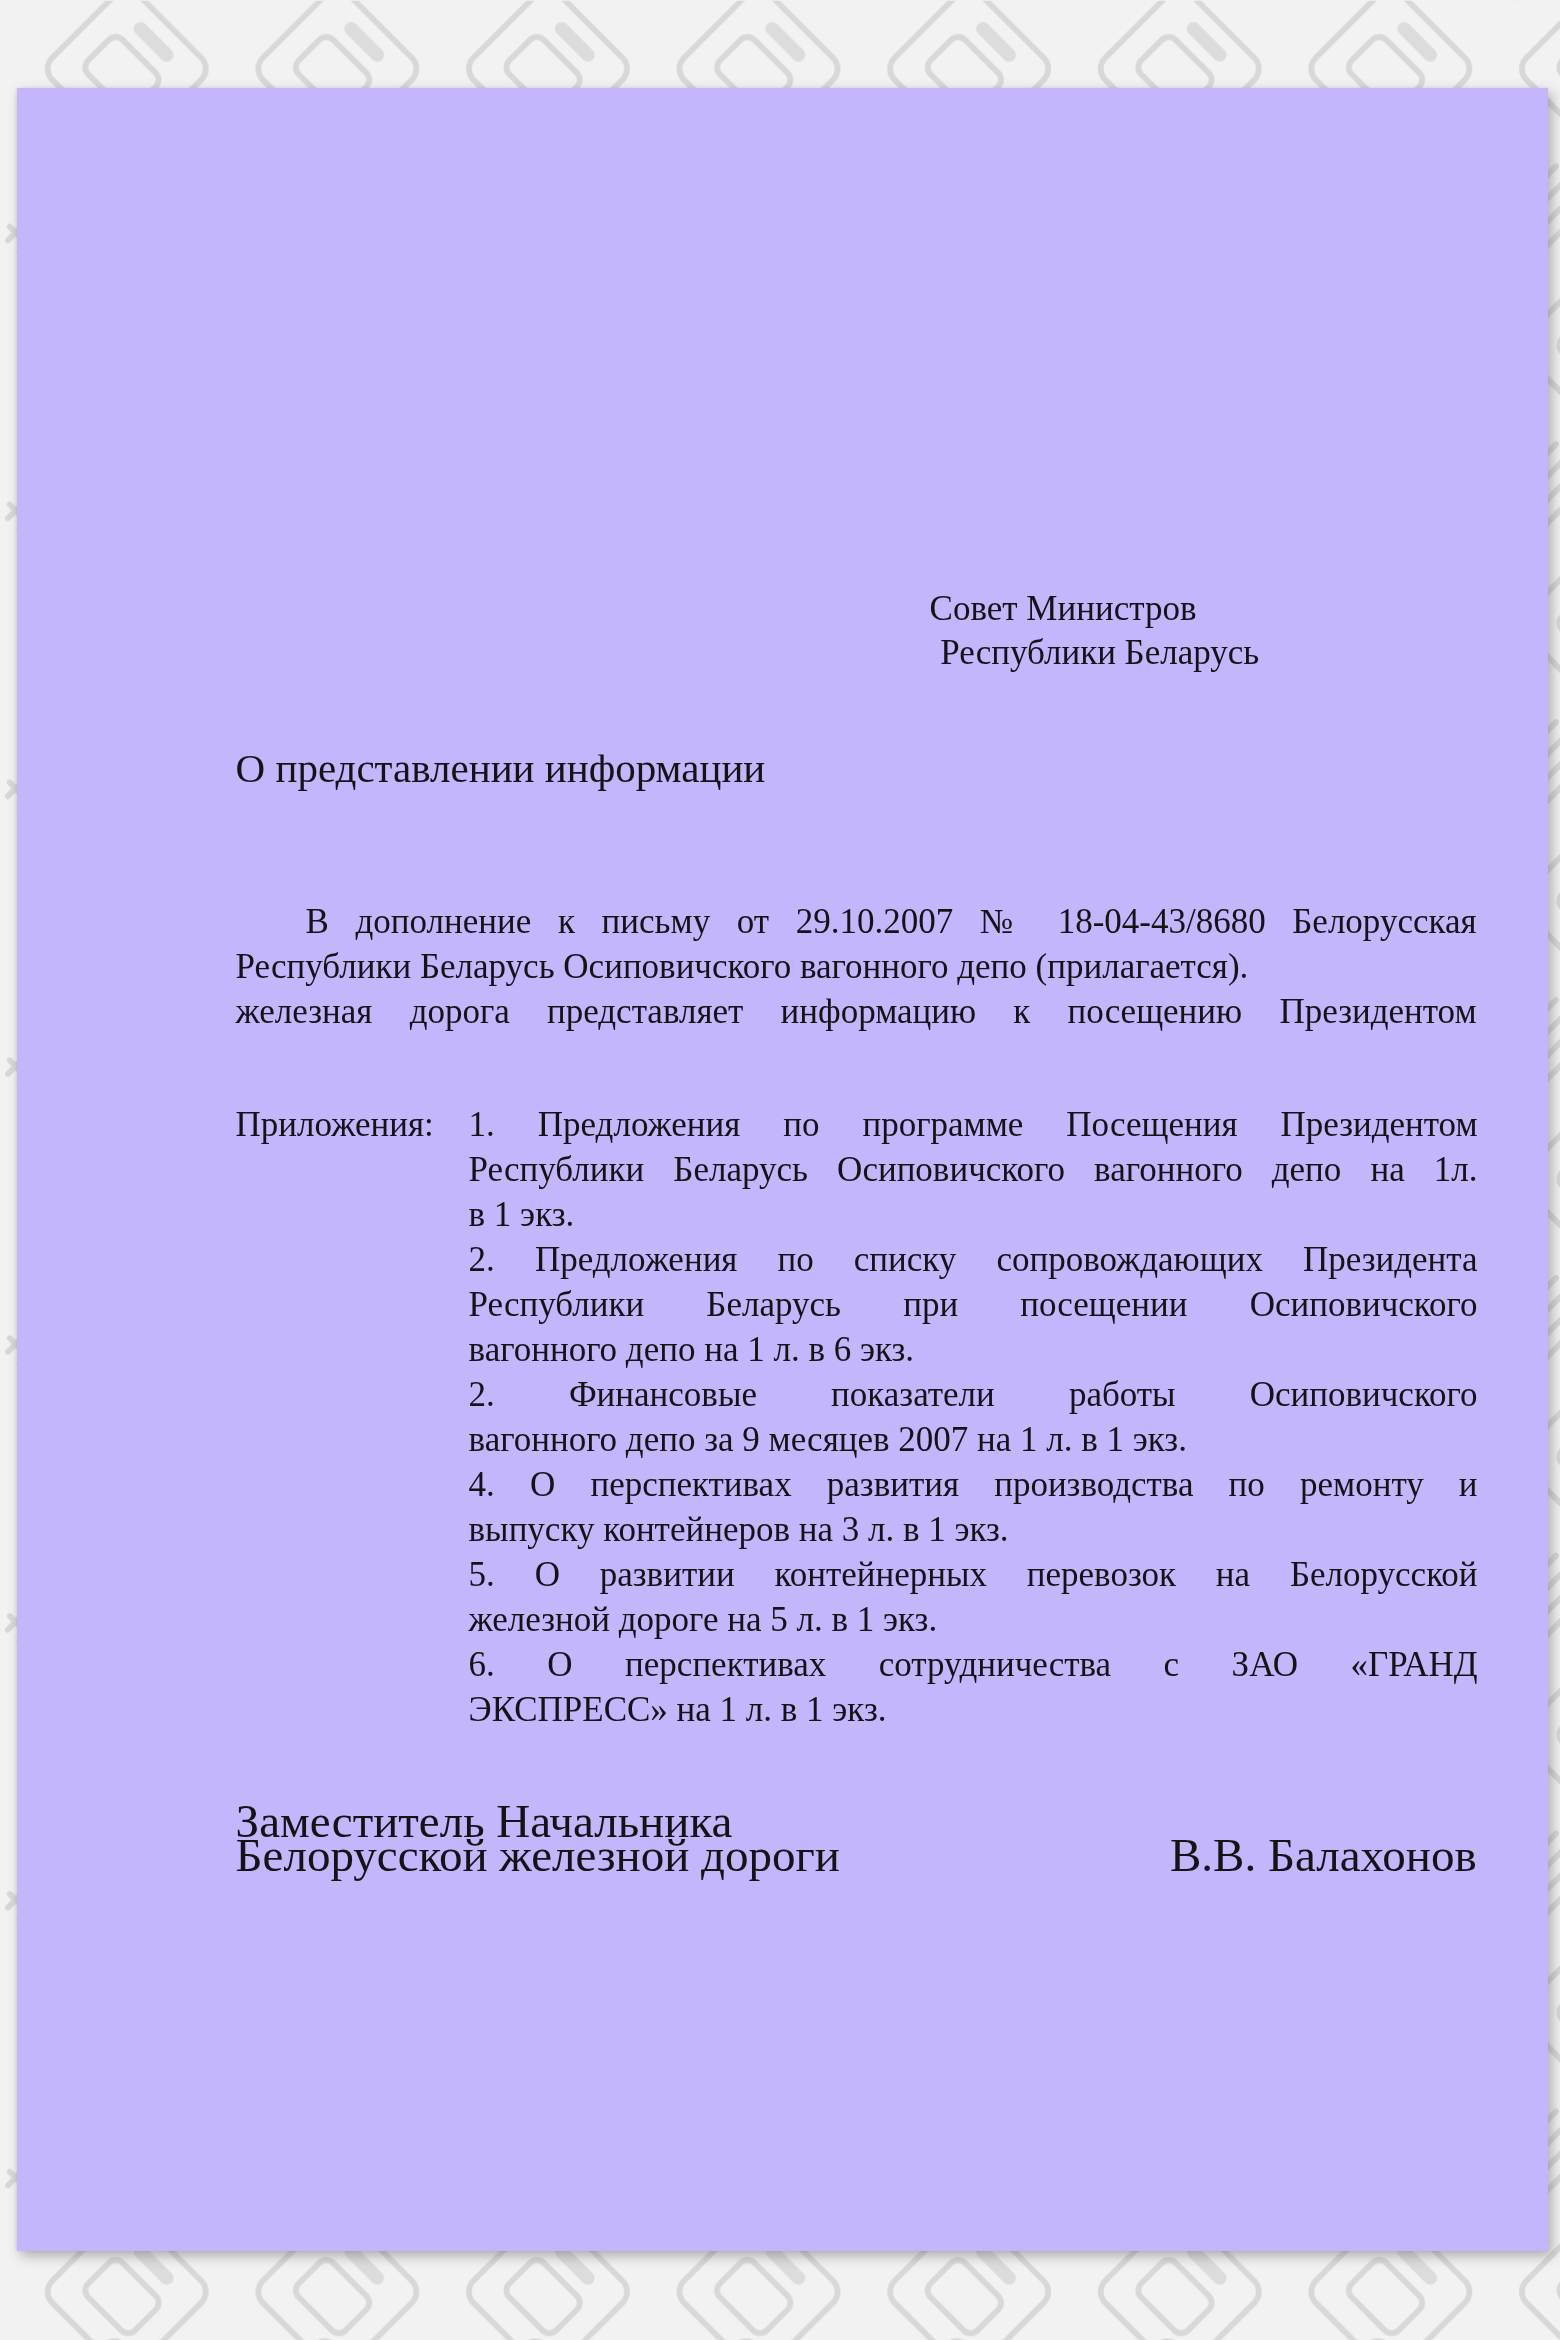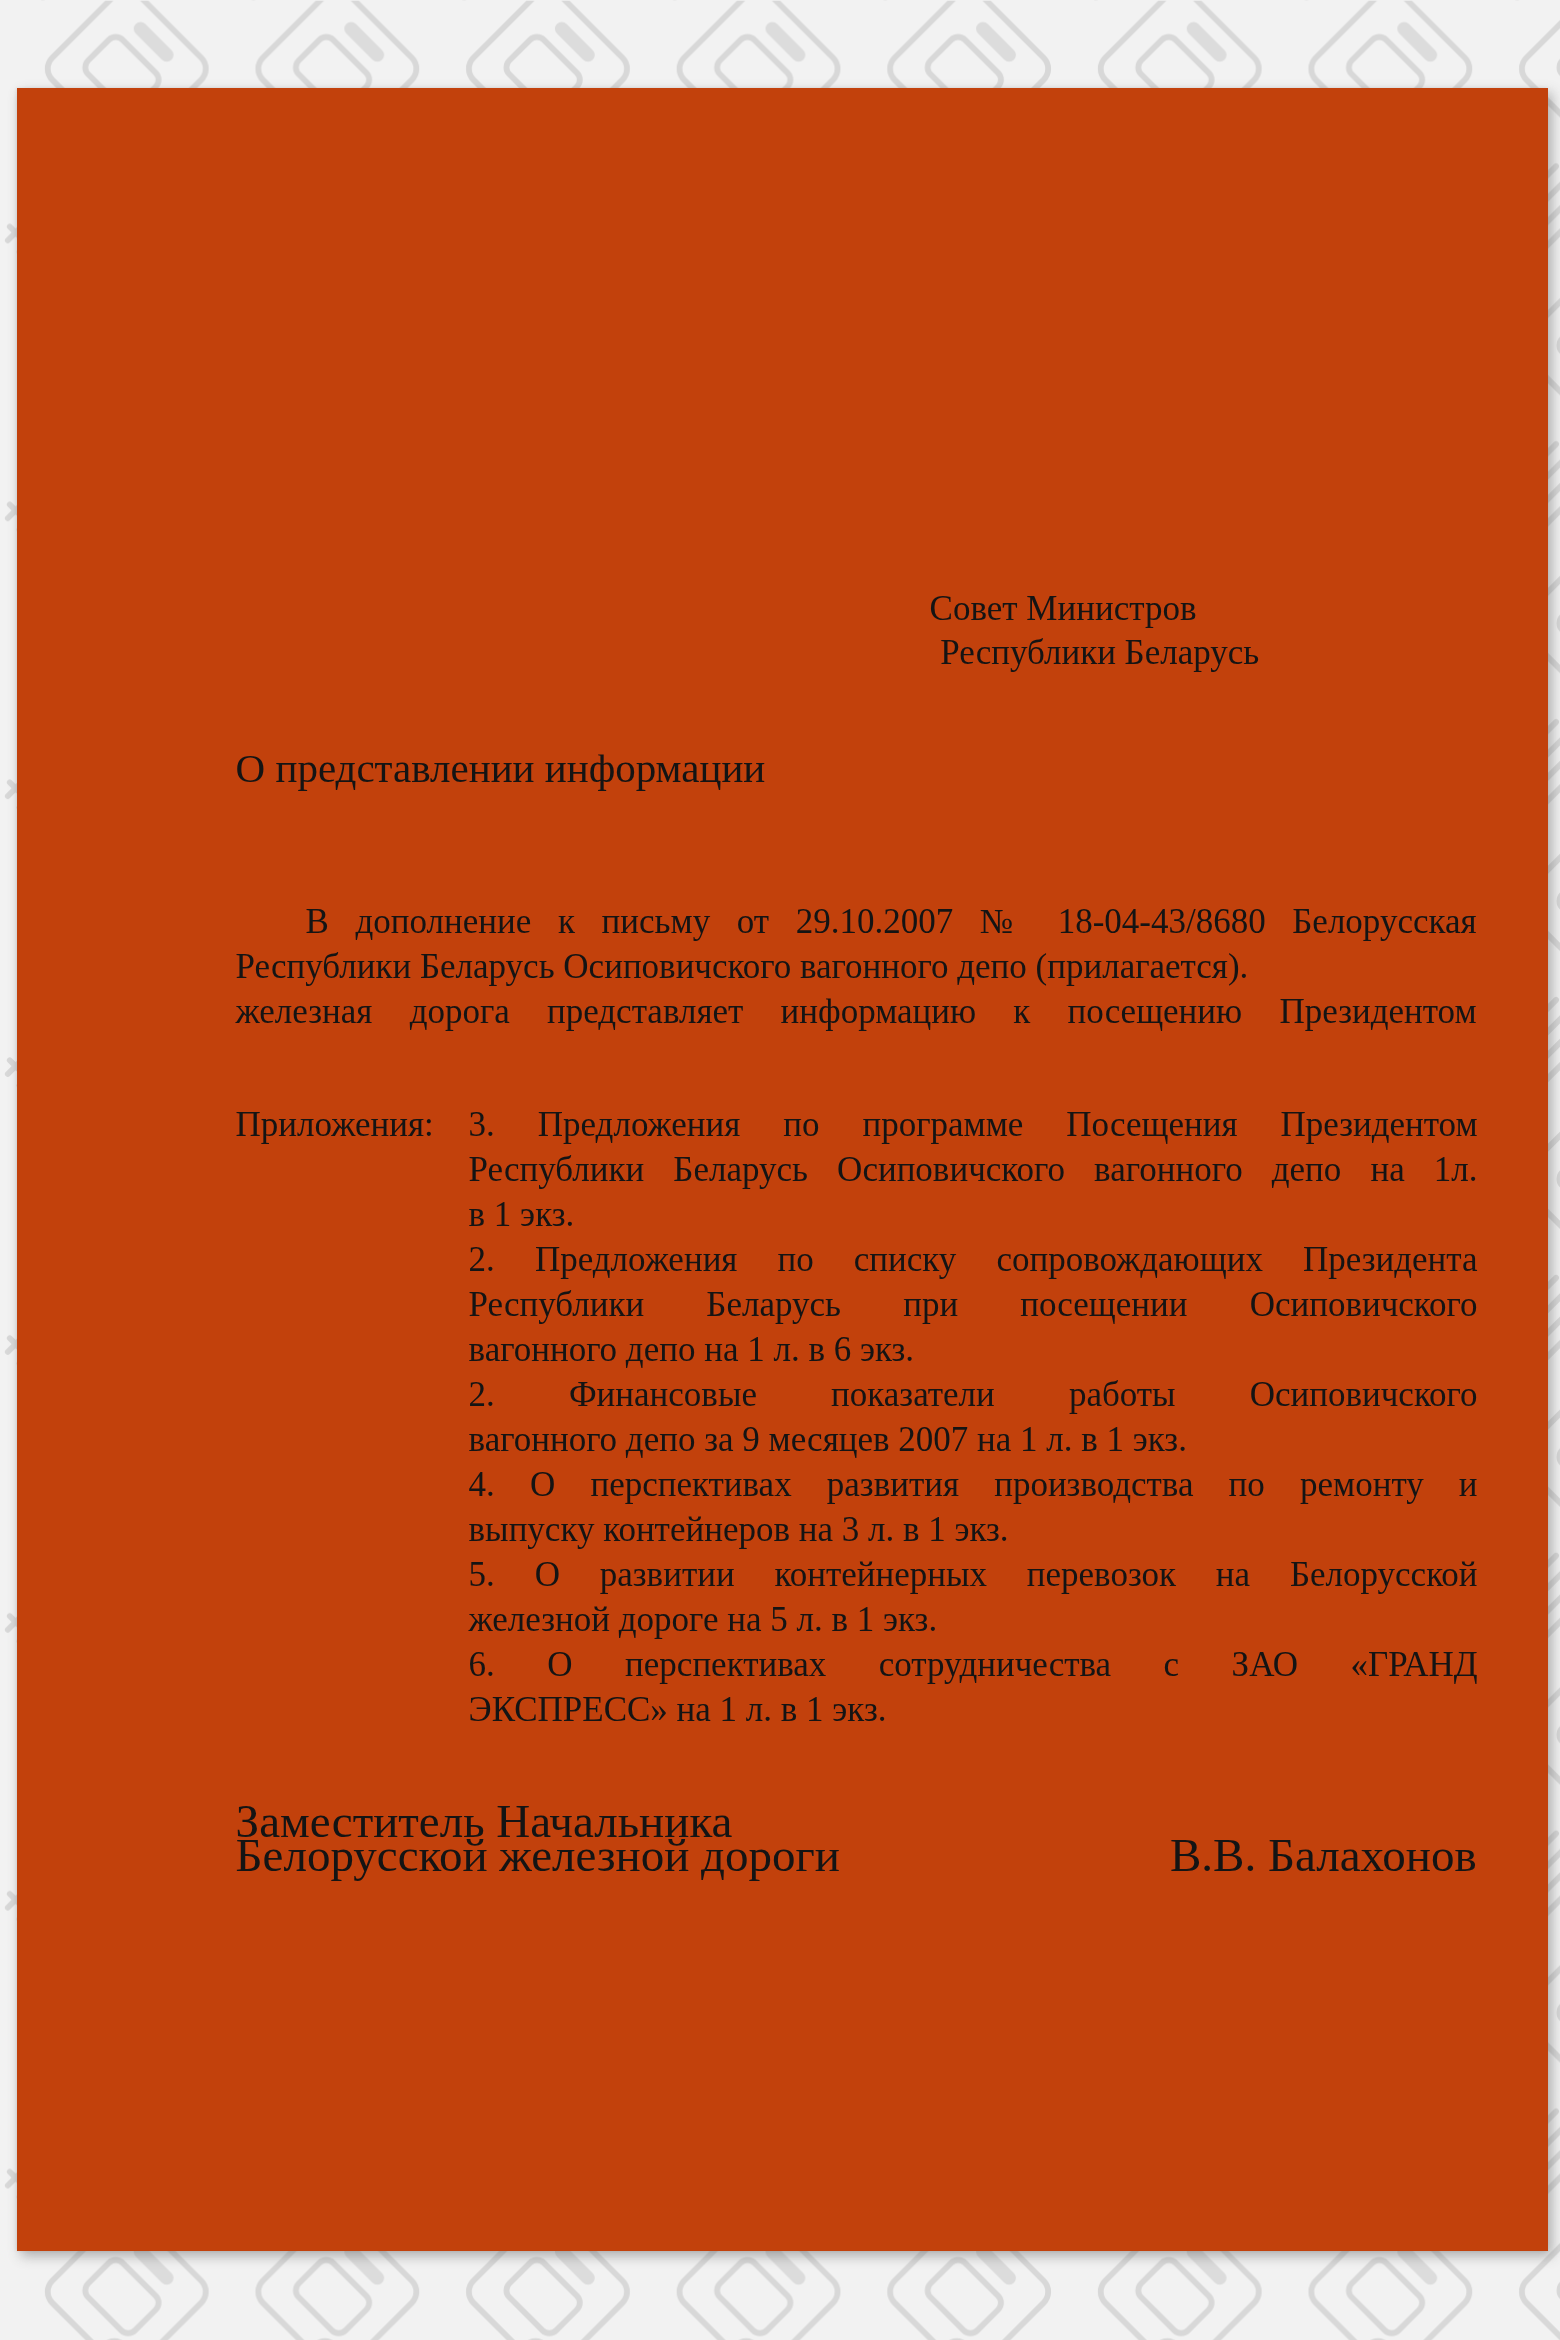--- a/index.html
+++ b/index.html
@@ -16,21 +16,21 @@
   }
   .bg-svg {
     position: absolute; left: 0; top: 0;
     width: 1560px; height: 2341px;
     display: block;
   }
   .page {
     position: absolute;
     left: 16.6px; top: 88px;
     width: 1531px; height: 2163px;
-    background: #c2410c;
+    background: #c4b5fd;
     box-shadow: 3.9px 4.9px 11.7px rgba(90,90,90,0.45), -1px 0 2.9px rgba(0,0,0,0.08);
     color: #141414;
   }
   .page * { box-sizing: border-box; }
 
   .letterhead {
     position: absolute; left: 913px; top: 499px;
     font-size: 35px; line-height: 44px;
     white-space: nowrap;
   }
@@ -122,21 +122,21 @@
 
     <div class="bodypar">
       <div class="tline j ind">В дополнение к письму от 29.10.2007 № 18-04-43/8680 Белорусская</div>
       <div class="tline">Республики Беларусь Осиповичского вагонного депо (прилагается).</div>
       <div class="tline j">железная дорога представляет информацию к посещению Президентом</div>
     </div>
 
     <div class="att-label">Приложения:</div>
 
     <div class="att-lines">
-      <div class="tline j">3. Предложения по программе Посещения Президентом</div>
+      <div class="tline j">1. Предложения по программе Посещения Президентом</div>
       <div class="tline j">Республики Беларусь Осиповичского вагонного депо на 1л.</div>
       <div class="tline">в 1 экз.</div>
       <div class="tline j">2. Предложения по списку сопровождающих Президента</div>
       <div class="tline j">Республики Беларусь при посещении Осиповичского</div>
       <div class="tline">вагонного депо на 1 л. в 6 экз.</div>
       <div class="tline j">2. Финансовые показатели работы Осиповичского</div>
       <div class="tline">вагонного депо за 9 месяцев 2007 на 1 л. в 1 экз.</div>
       <div class="tline j">4. О перспективах развития производства по ремонту и</div>
       <div class="tline">выпуску контейнеров на 3 л. в 1 экз.</div>
       <div class="tline j">5. О развитии контейнерных перевозок на Белорусской</div>

